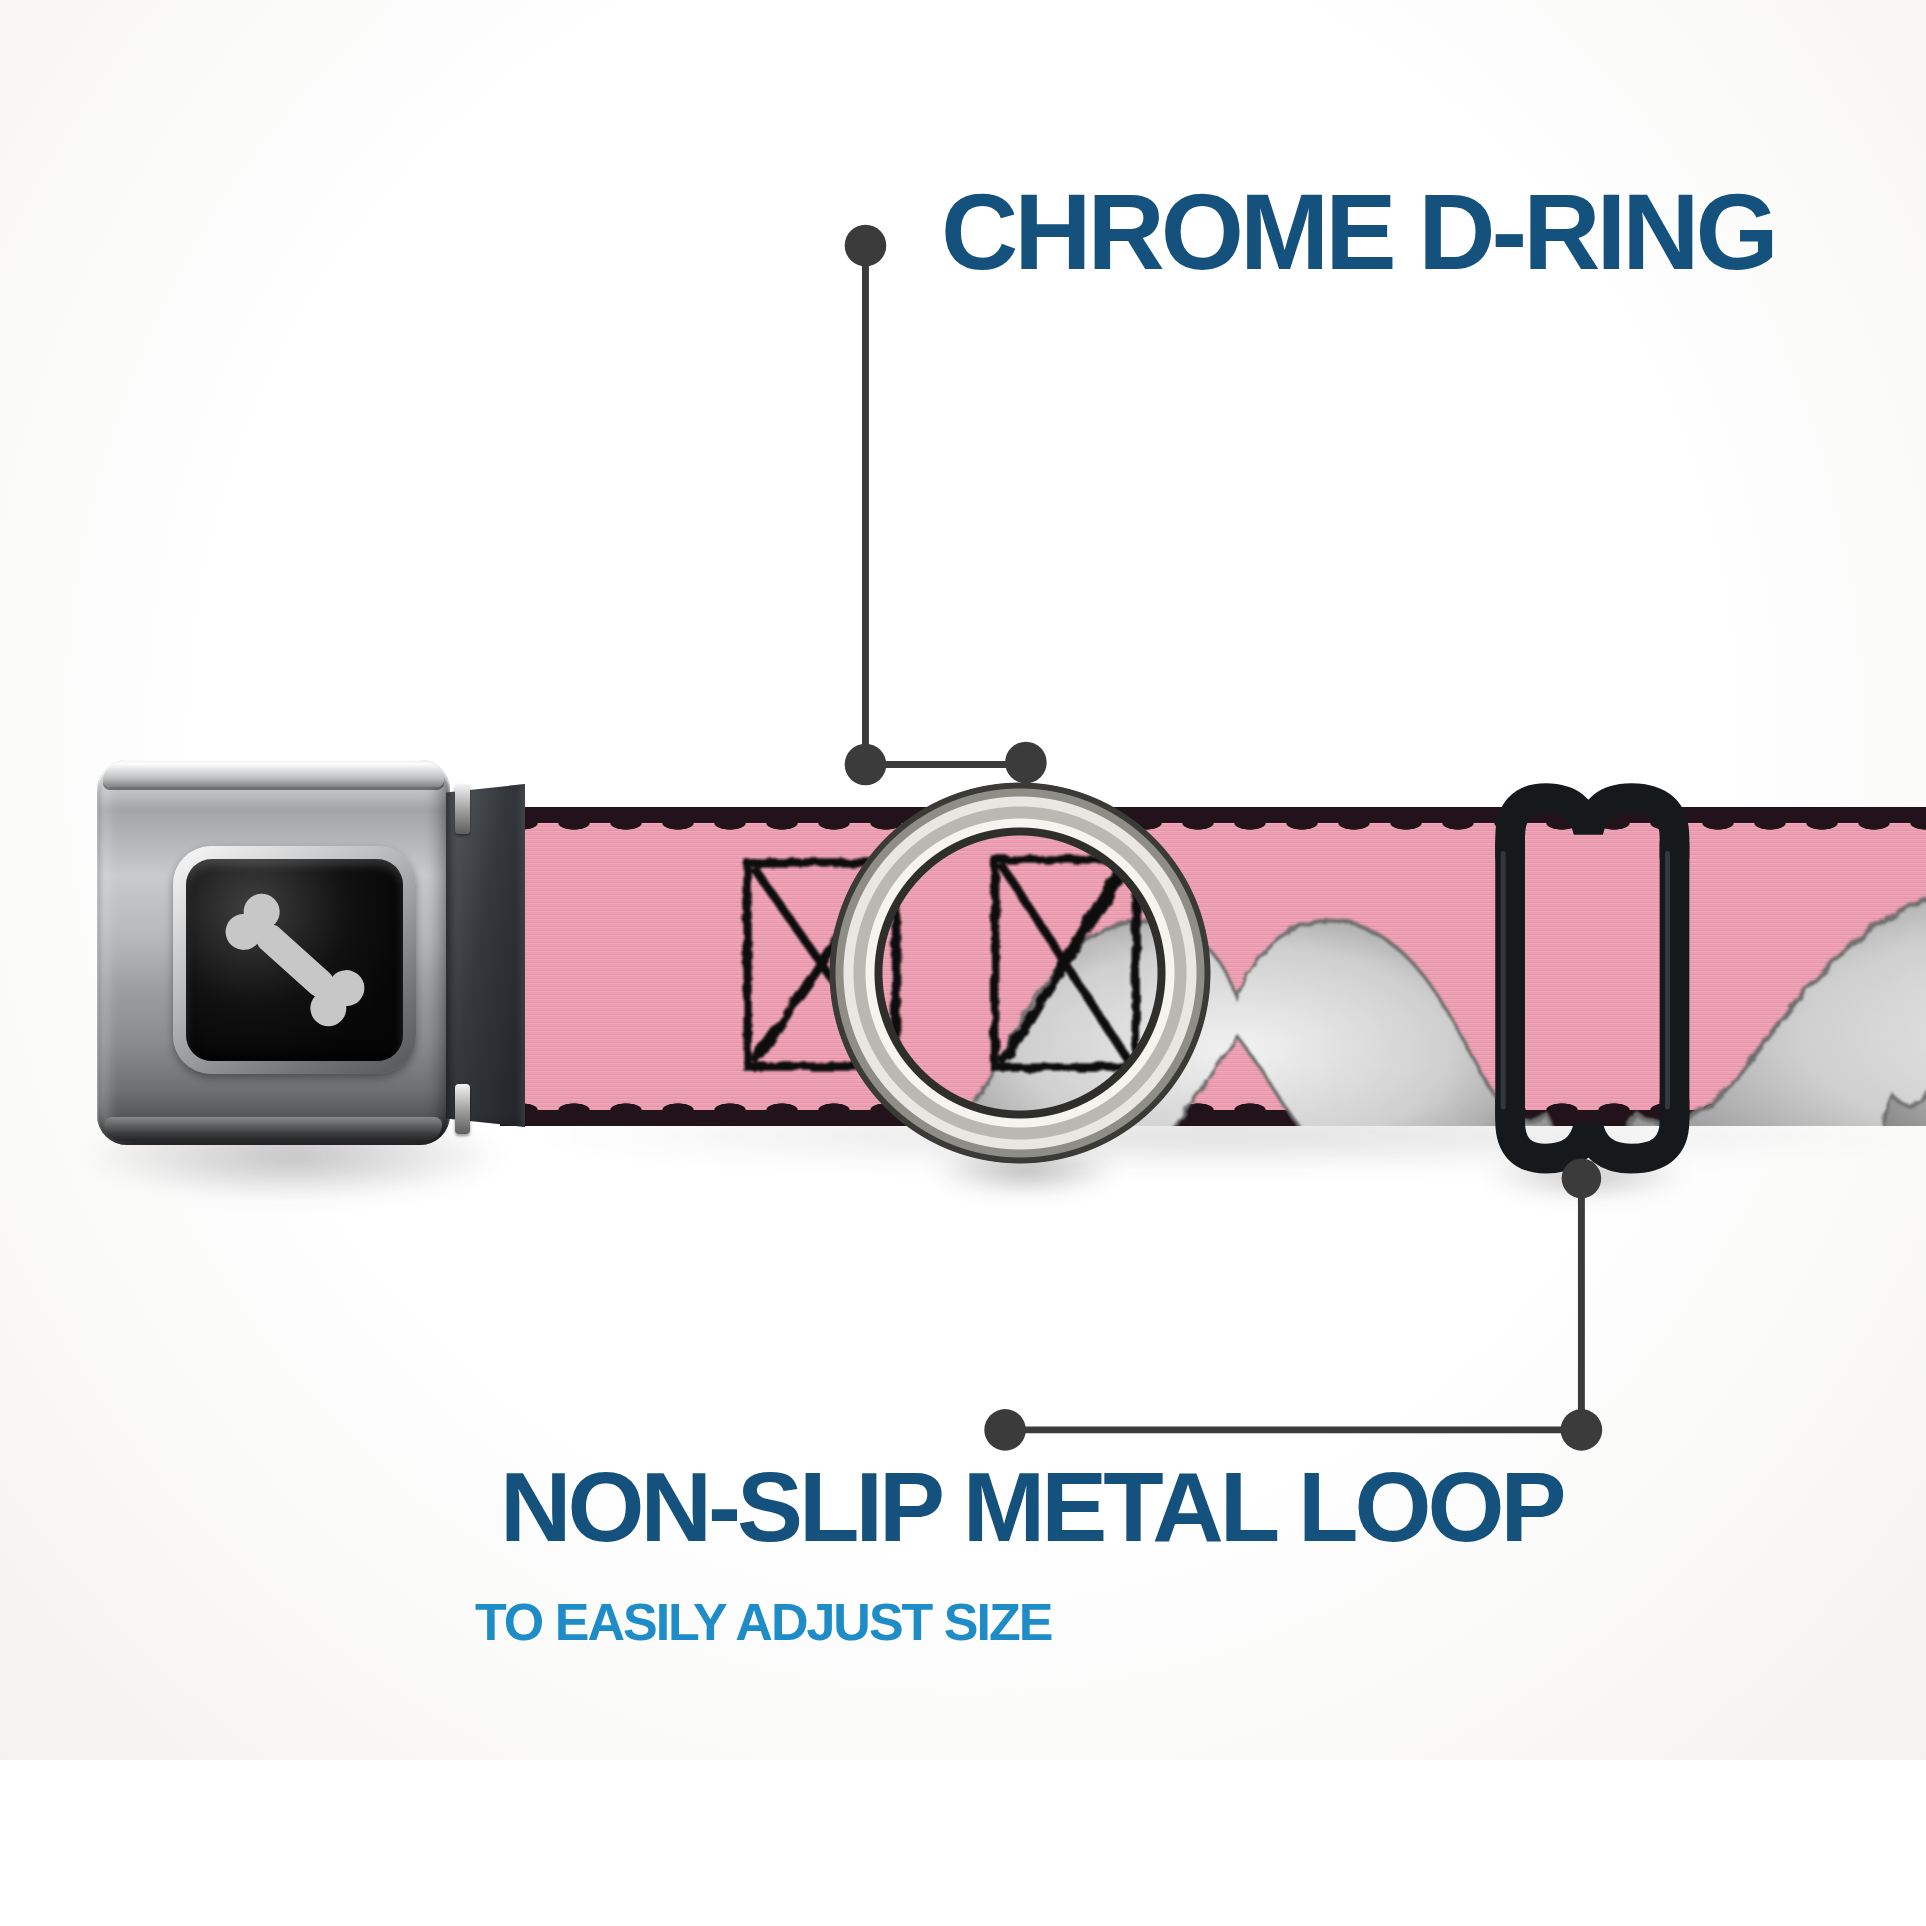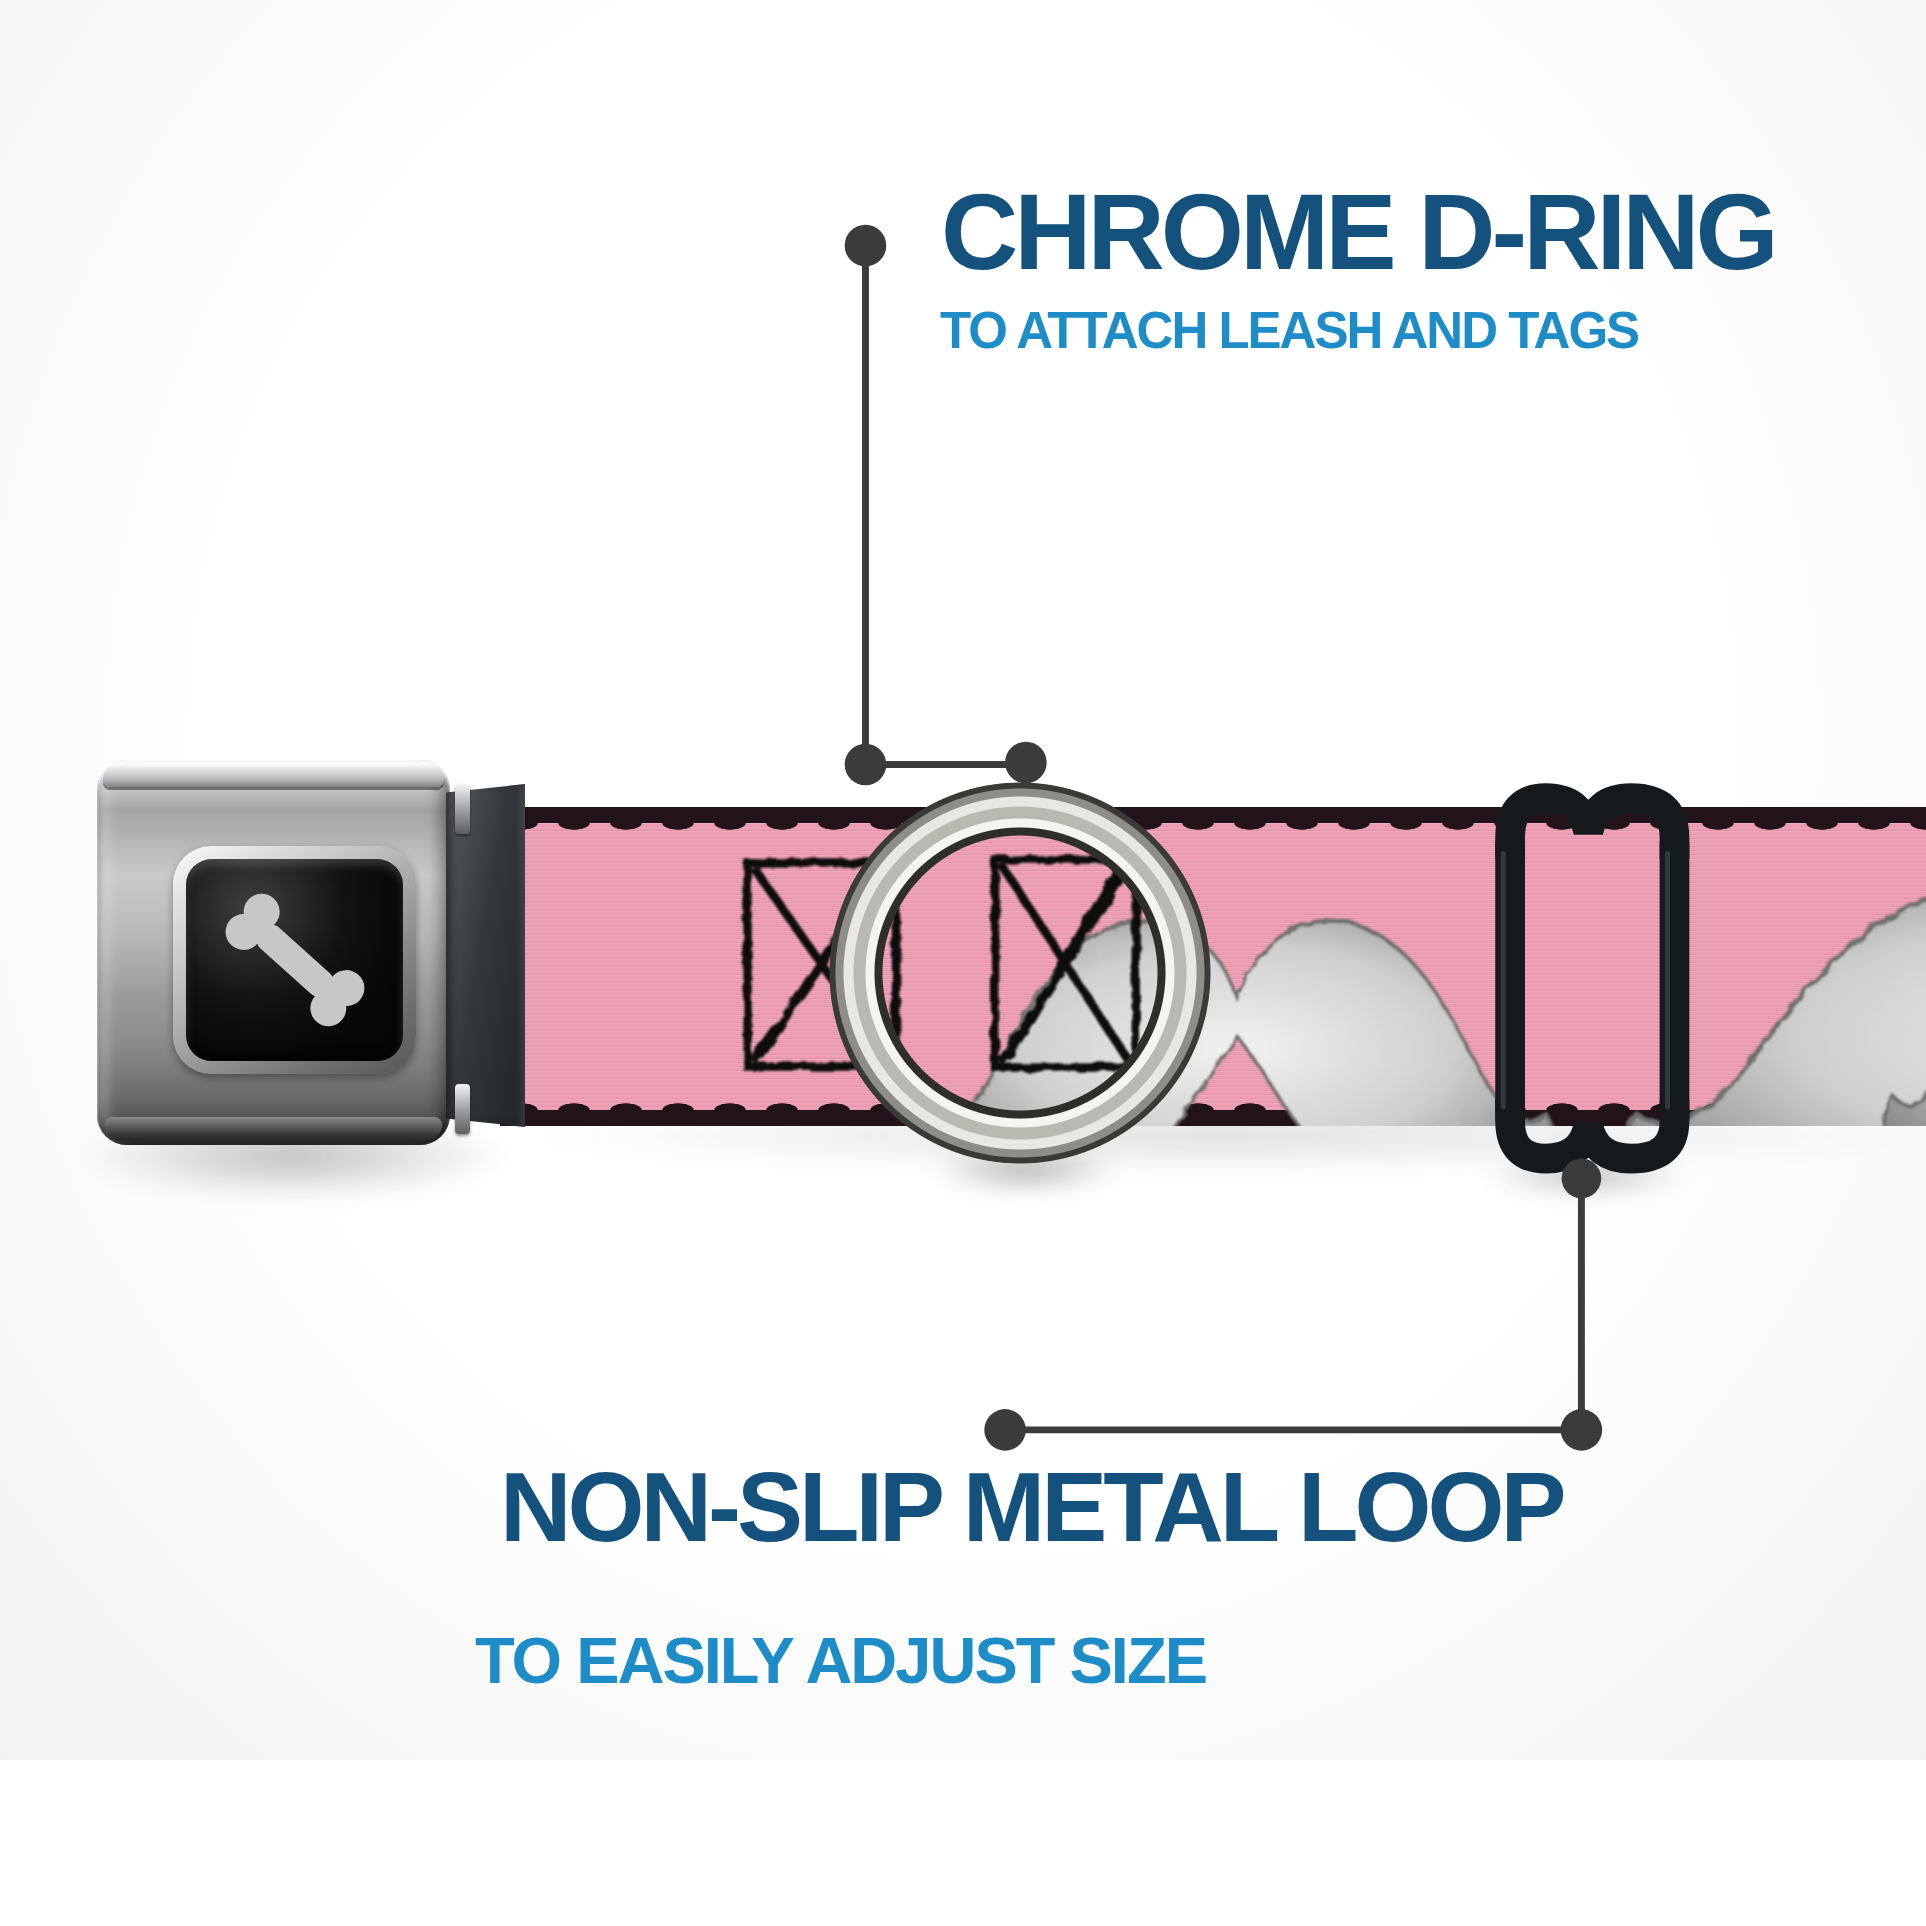--- a/index.html
+++ b/index.html
@@ -85,21 +85,21 @@
   .leader-line{stroke:var(--line_gray);stroke-width:7;fill:none;}
   .leader-dot{fill:var(--line_gray);}
 
   
   .c-title{position:absolute;font-weight:700;line-height:1;color:var(--title_blue);white-space:nowrap;}
   .c-sub{position:absolute;font-weight:700;line-height:1;color:var(--sub_blue);white-space:nowrap;
          letter-spacing:-2px;}
   .t-top-title{left:941px;top:179px;font-size:107px;letter-spacing:-4px;}
   .t-top-sub{left:940px;top:305px;font-size:51px;}
   .t-bot-title{left:500px;top:1457px;font-size:99px;letter-spacing:-4px;}
-  .t-bot-sub{left:475px;top:1596px;font-size:65px;margin-top:32px;}
+  .t-bot-sub{left:475px;top:1596px;font-size:52px;}
 </style>
 </head>
 <body>
 
 <div class="canvas">
 
   <div class="shadow shadow-buckle"></div>
   <div class="shadow shadow-strap"></div>
   <div class="shadow shadow-ring"></div>
   <div class="shadow shadow-slider"></div>
@@ -183,18 +183,17 @@
     <circle class="leader-dot" cx="874" cy="248" r="21"></circle>
     <circle class="leader-dot" cx="874" cy="772" r="21"></circle>
     <circle class="leader-dot" cx="1036" cy="770" r="21"></circle>
     <path class="leader-line" d="M1597 1190 L1597 1444 L1015 1444"></path>
     <circle class="leader-dot" cx="1597" cy="1190" r="20"></circle>
     <circle class="leader-dot" cx="1597" cy="1444" r="21"></circle>
     <circle class="leader-dot" cx="1015" cy="1444" r="21"></circle>
   </svg>
 
   <div class="c-title t-top-title">CHROME D-RING</div>
-  <div class="c-sub t-top-sub">TO ATTACH LEASH AND TAGS</div>
   <div class="c-title t-bot-title">NON-SLIP METAL LOOP</div>
   <div class="c-sub t-bot-sub">TO EASILY ADJUST SIZE</div>
 
 </div>
 
 
 </body></html>

